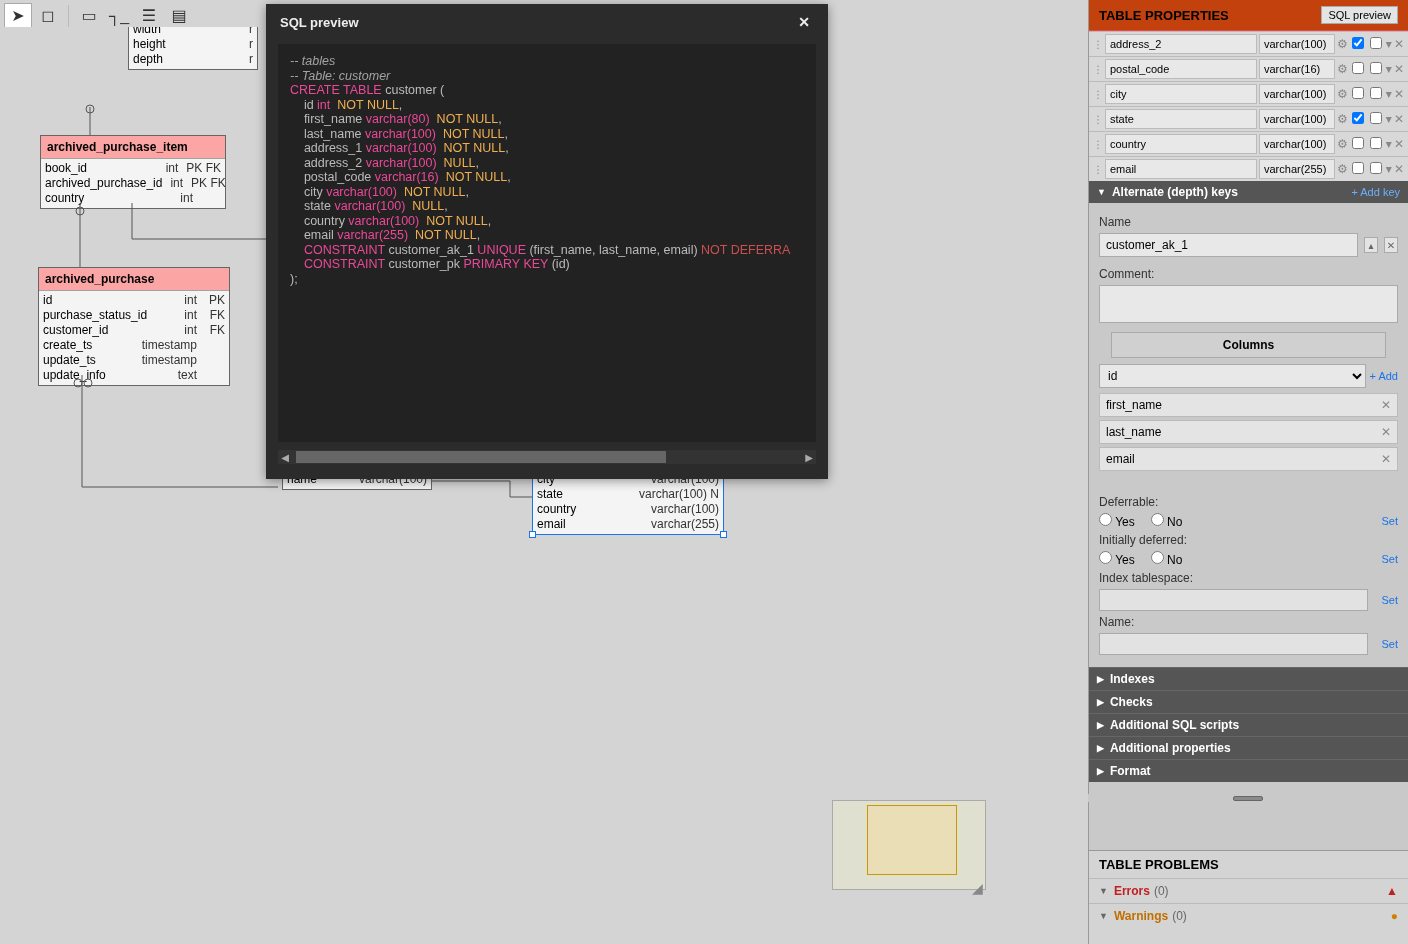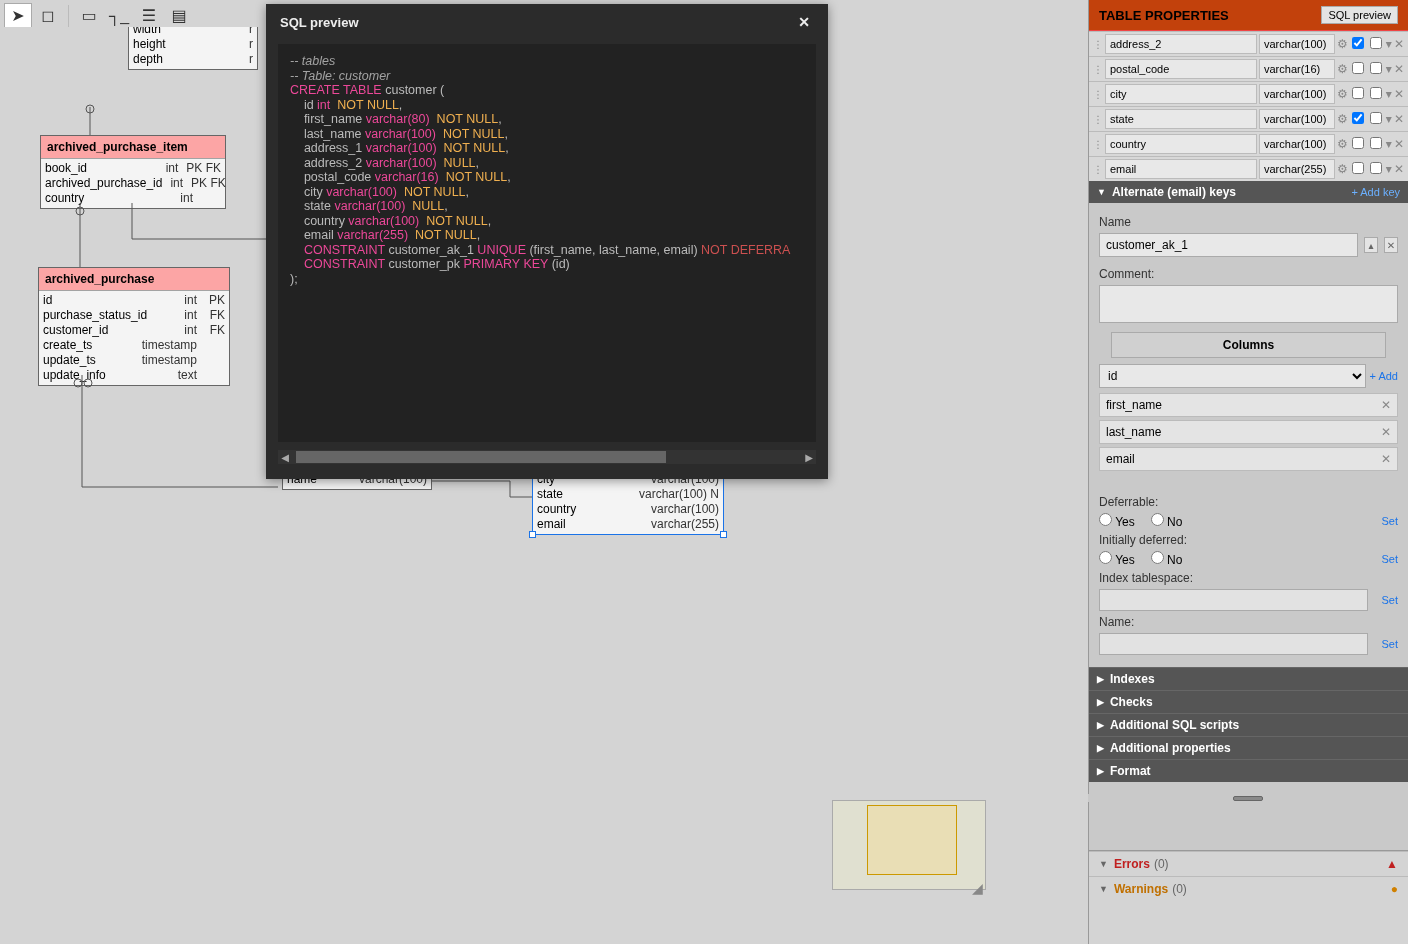--- a/index.html
+++ b/index.html
@@ -325,21 +325,21 @@
           <span class="gear">⚙</span>
           <span class="icn"><input type="checkbox" style=""></span>
           <span class="icn"><input type="checkbox" style=""></span>
           <span class="gear">▾</span>
           <span class="gear">✕</span>
         </div>
       </div>
 
     <div class="sect-dark">
       <span class="caret">▼</span>
-      <span>Alternate (email) keys</span>
+      <span>Alternate (depth) keys</span>
       <span class="addkey">+ Add key</span>
     </div>
 
     <div class="form-area">
       <div class="form-lbl">Name</div>
       <div class="kbbox">
         <input class="form-input" value="customer_ak_1" style="">
         <div class="mini-icn">▴</div>
         <div class="mini-icn">✕</div>
       </div>
@@ -416,20 +416,21 @@
         </div>
       </div>
   </div>
 </div>
 
 <div class="splitter">
     <div class="g"></div>
   </div>
 
 <div class="problems">
+  <div class="ptitle">TABLE PROBLEMS</div>
   <div class="prow err">
     <span class="caret">▼</span>
     <span class="l">Errors</span>
     <span class="ct">(0)</span>
     <span class="icn err">▲</span>
   </div>
   <div class="prow warn">
     <span class="caret">▼</span>
     <span class="l">Warnings</span>
     <span class="ct">(0)</span>

